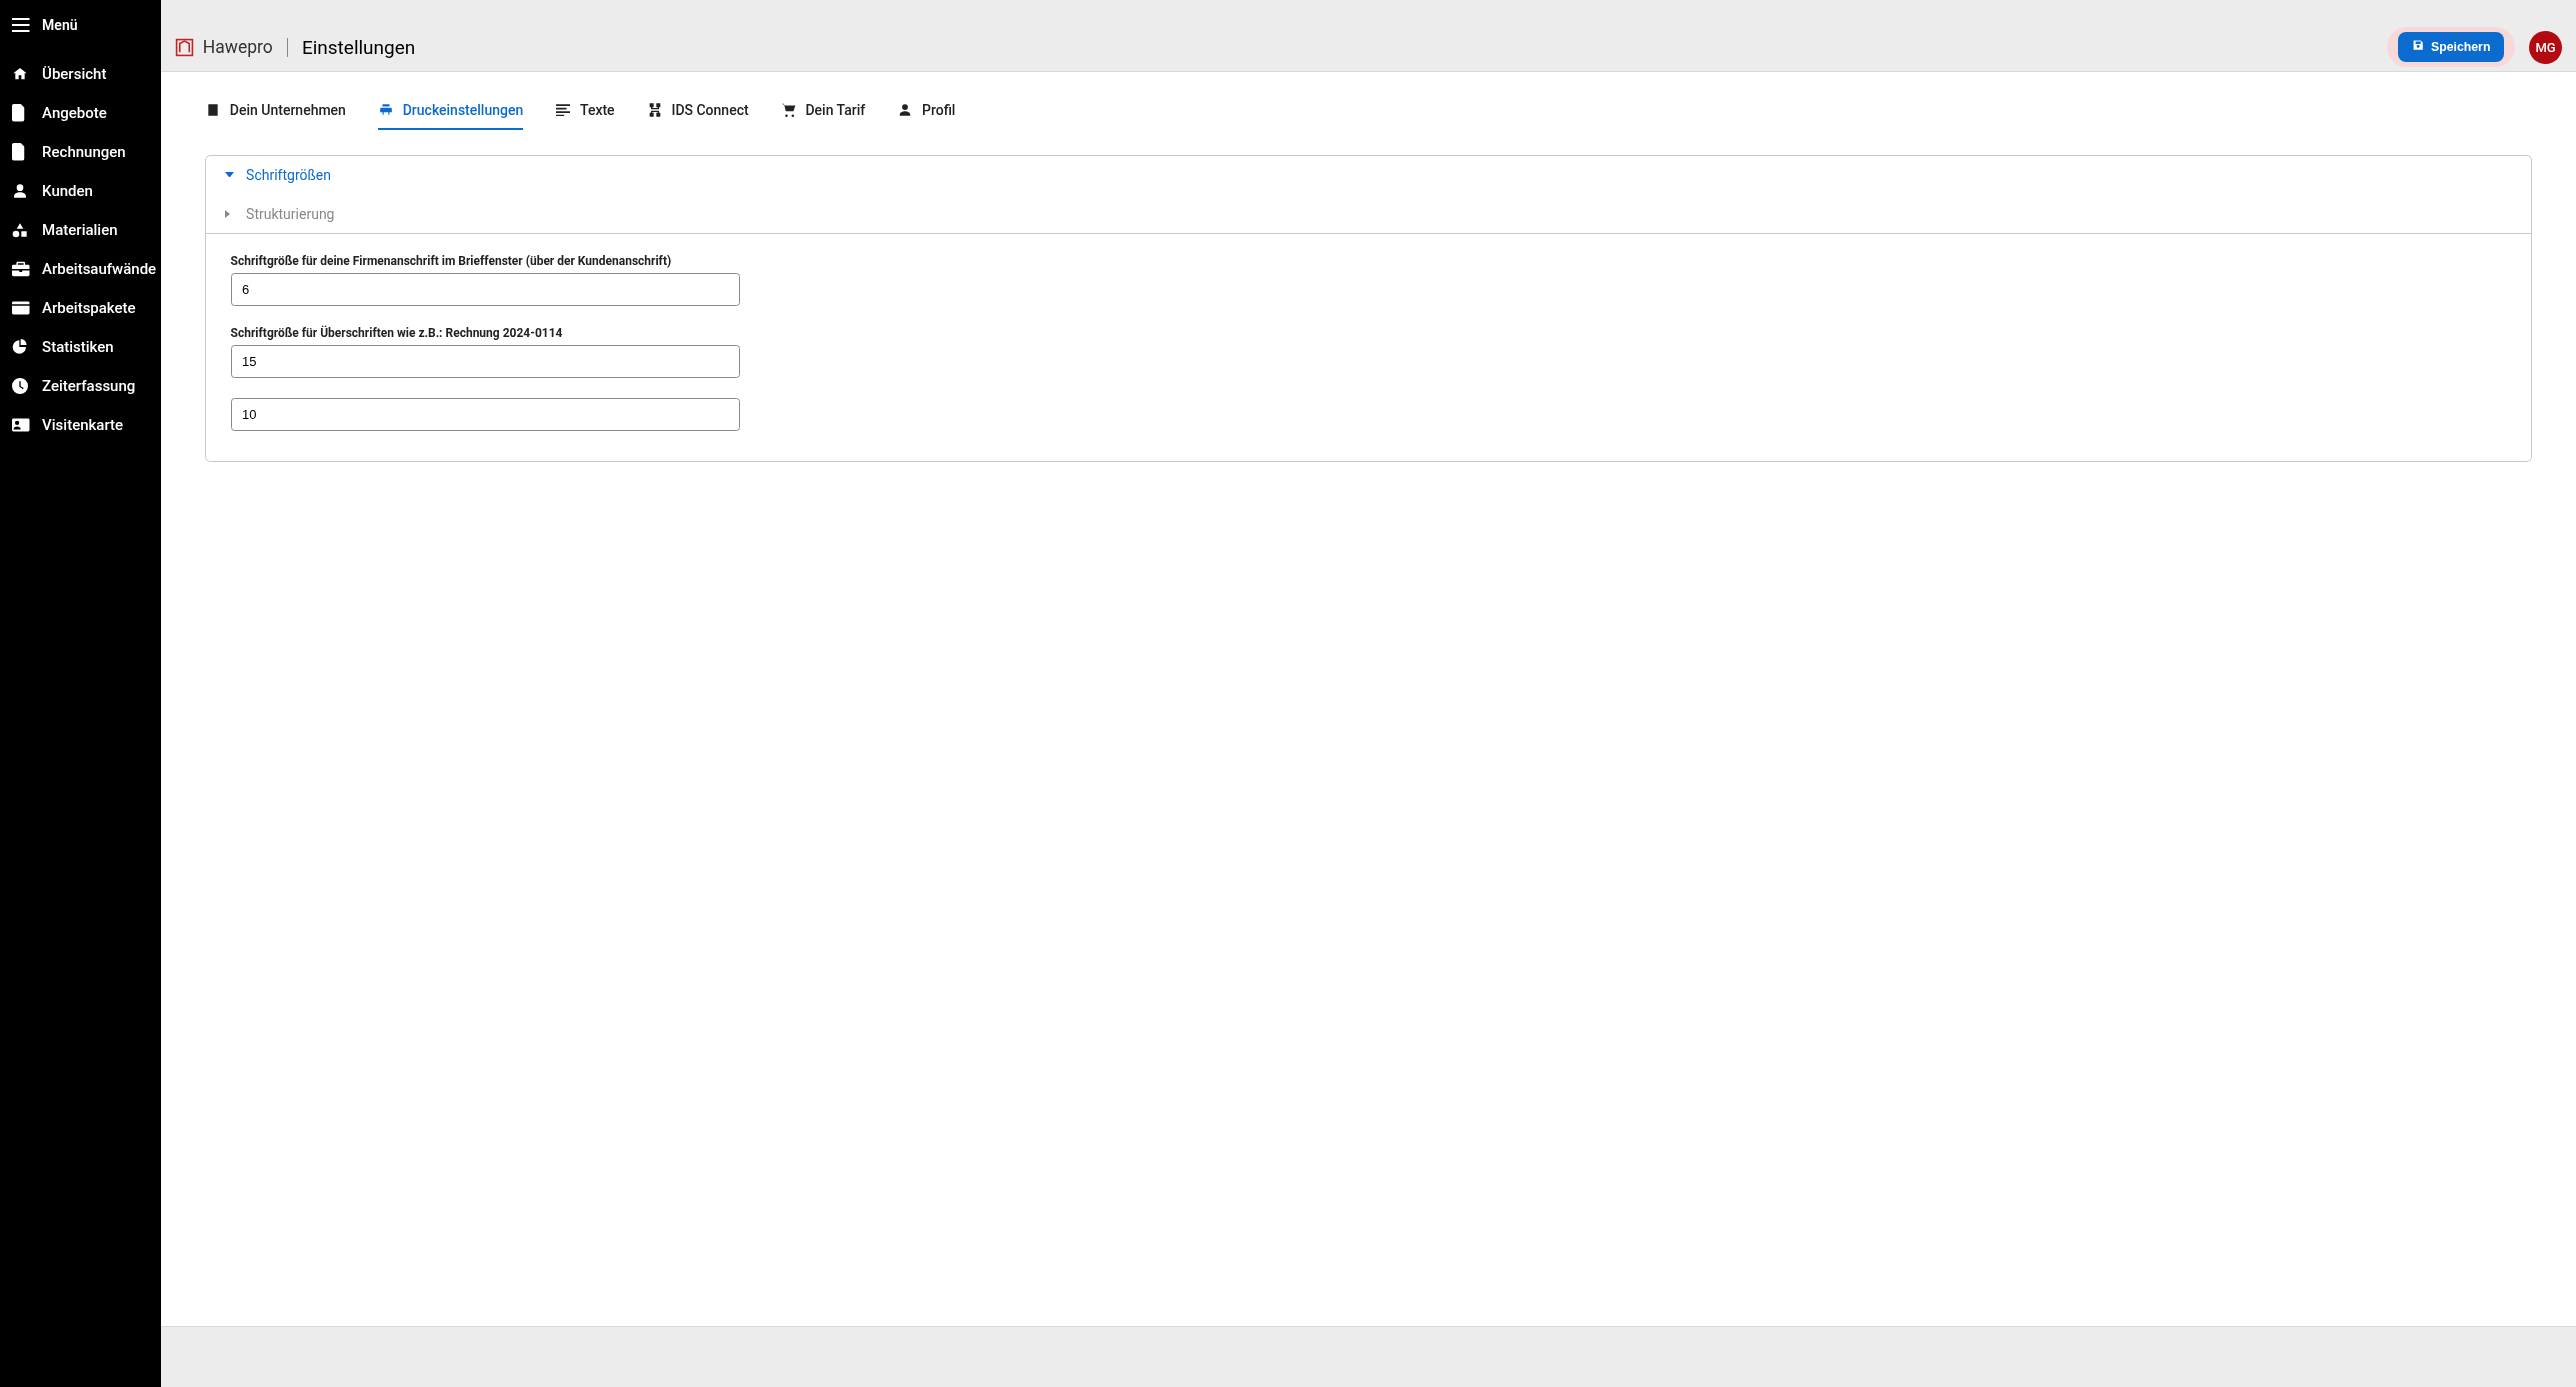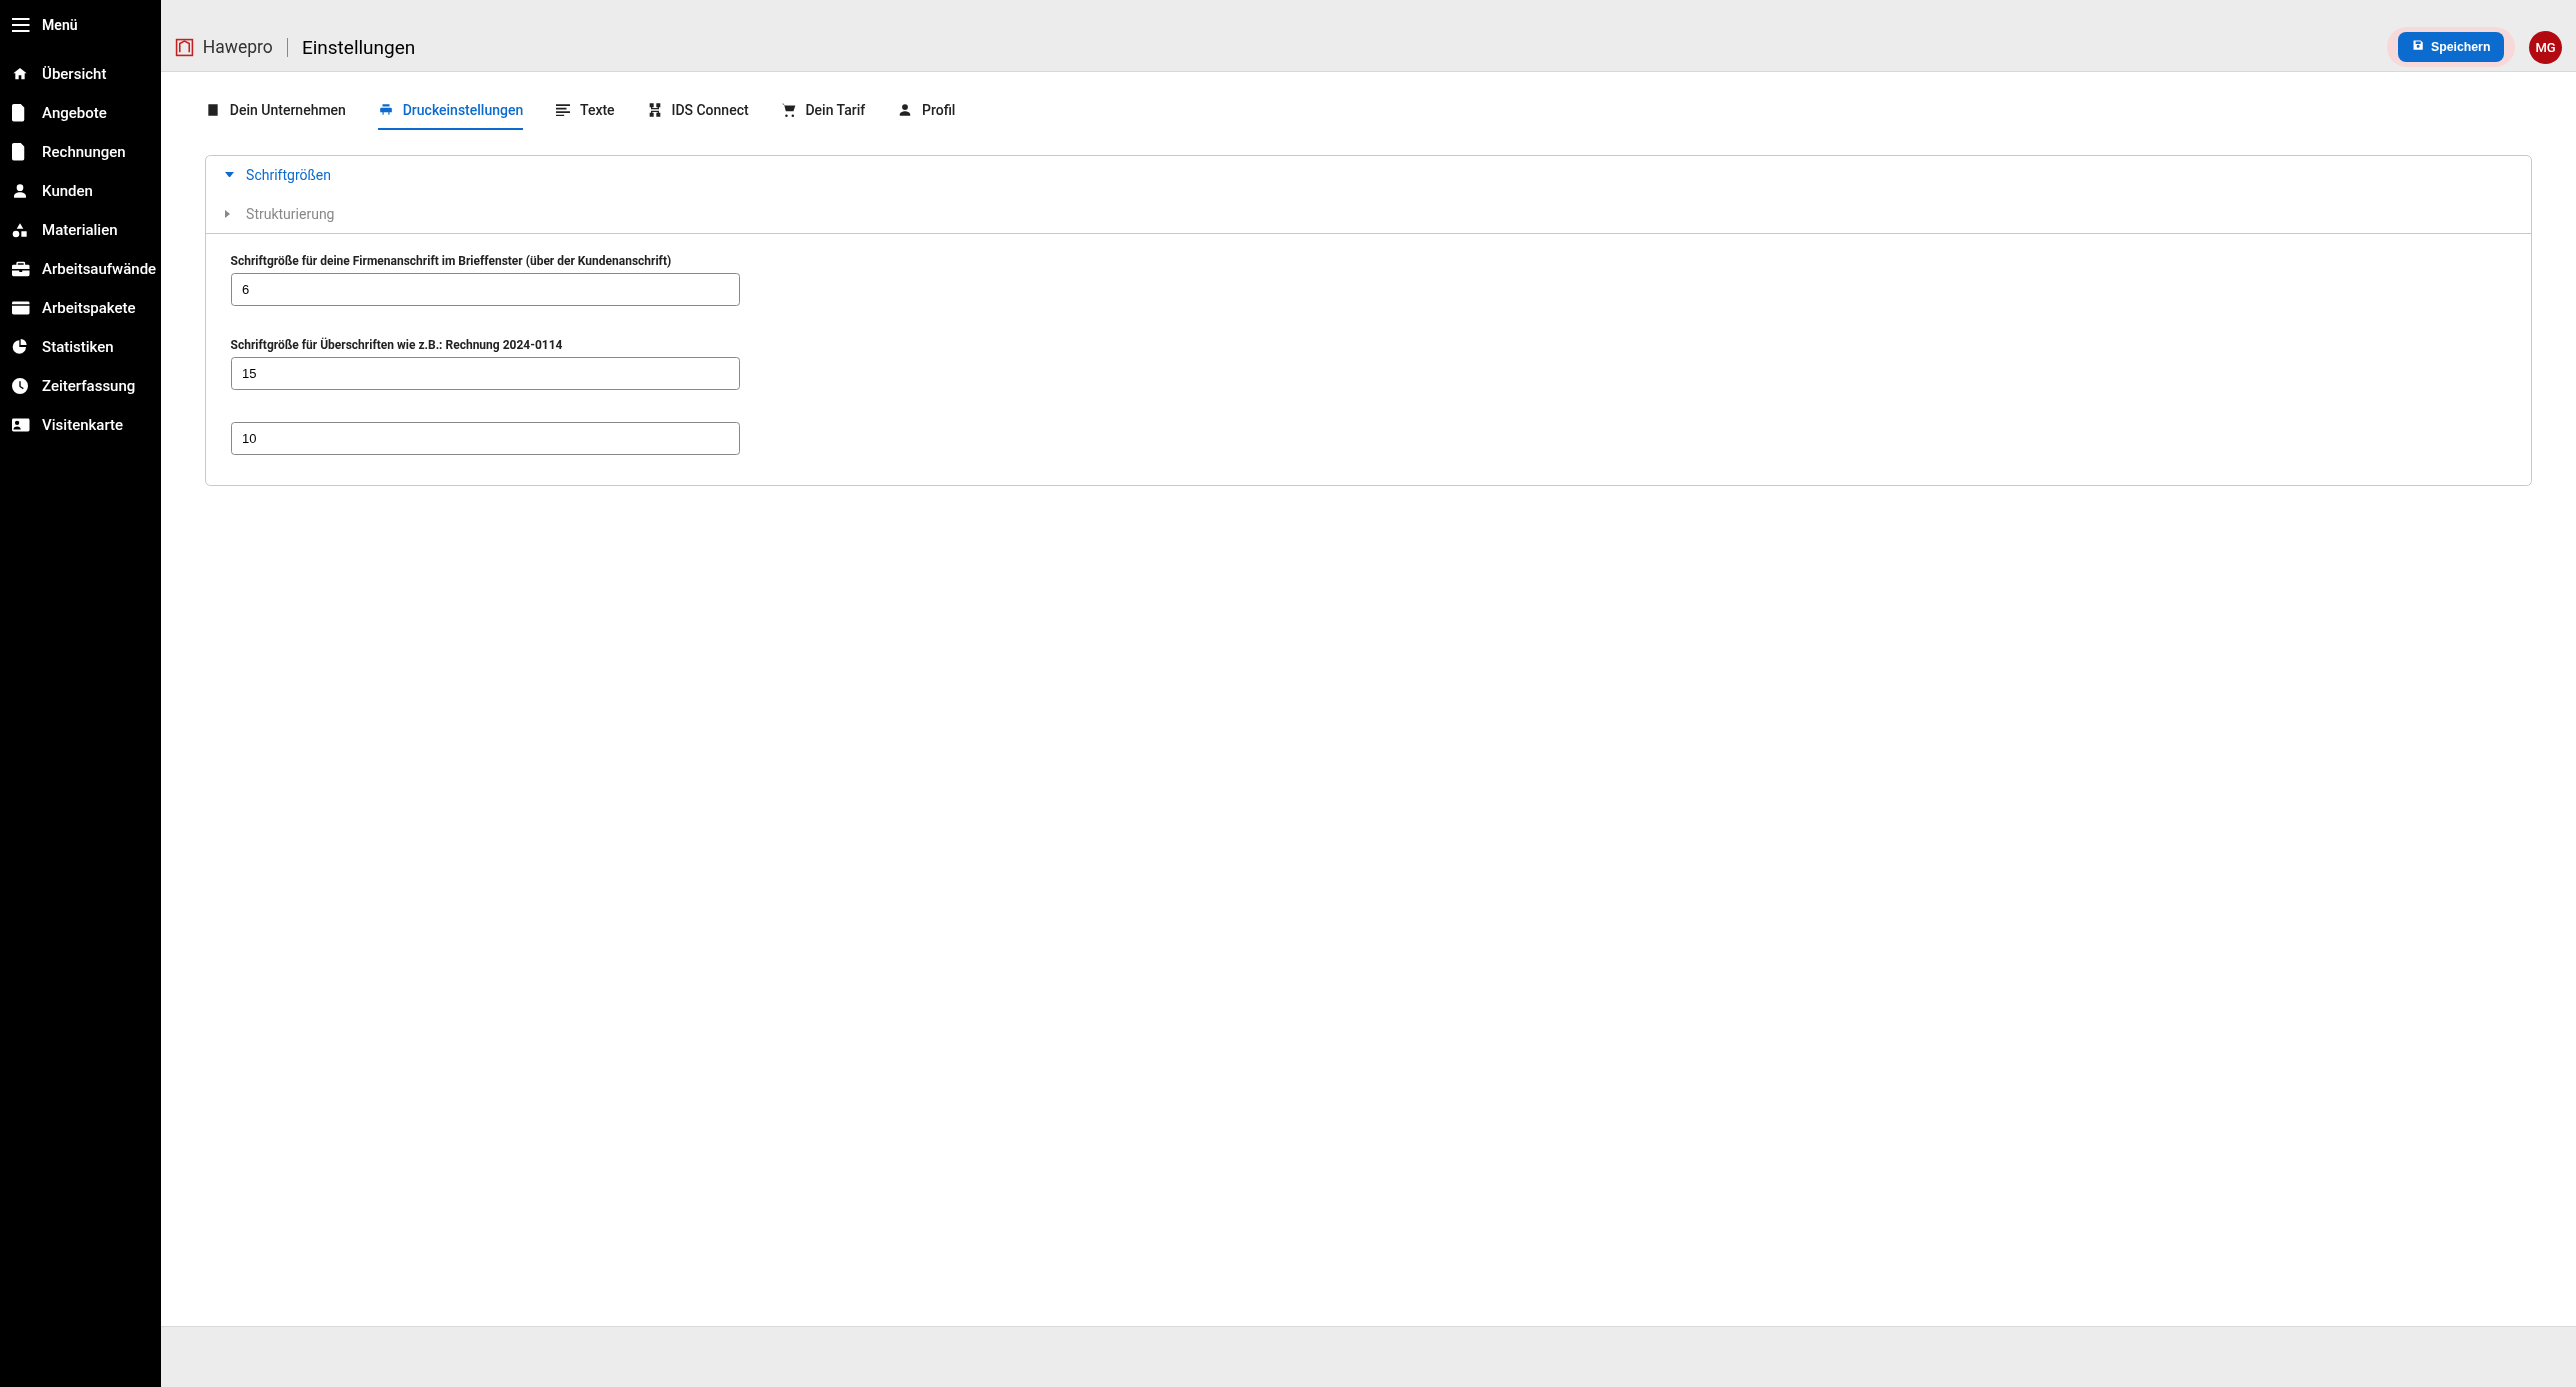--- a/index.html
+++ b/index.html
@@ -154,21 +154,21 @@
   }
   .acc-caret.down {
     border-top: 5.3px solid #0b6bce;
     border-left: 4.4px solid transparent;
     border-right: 4.4px solid transparent;
     margin-top: 2.6px;
   }
   .acc-body {
     padding: 10.5px 24.6px 30px 24.6px;
   }
-  .field { margin-top: 32px; }
+  .field { margin-top: 20px; }
   .field:first-child { margin-top: 8.8px; }
   .field label {
     display: block;
     font-size: 12px;
     font-weight: 700;
     color: #222;
     margin-bottom: 5.3px;
   }
   .field input {
     width: 509px;

